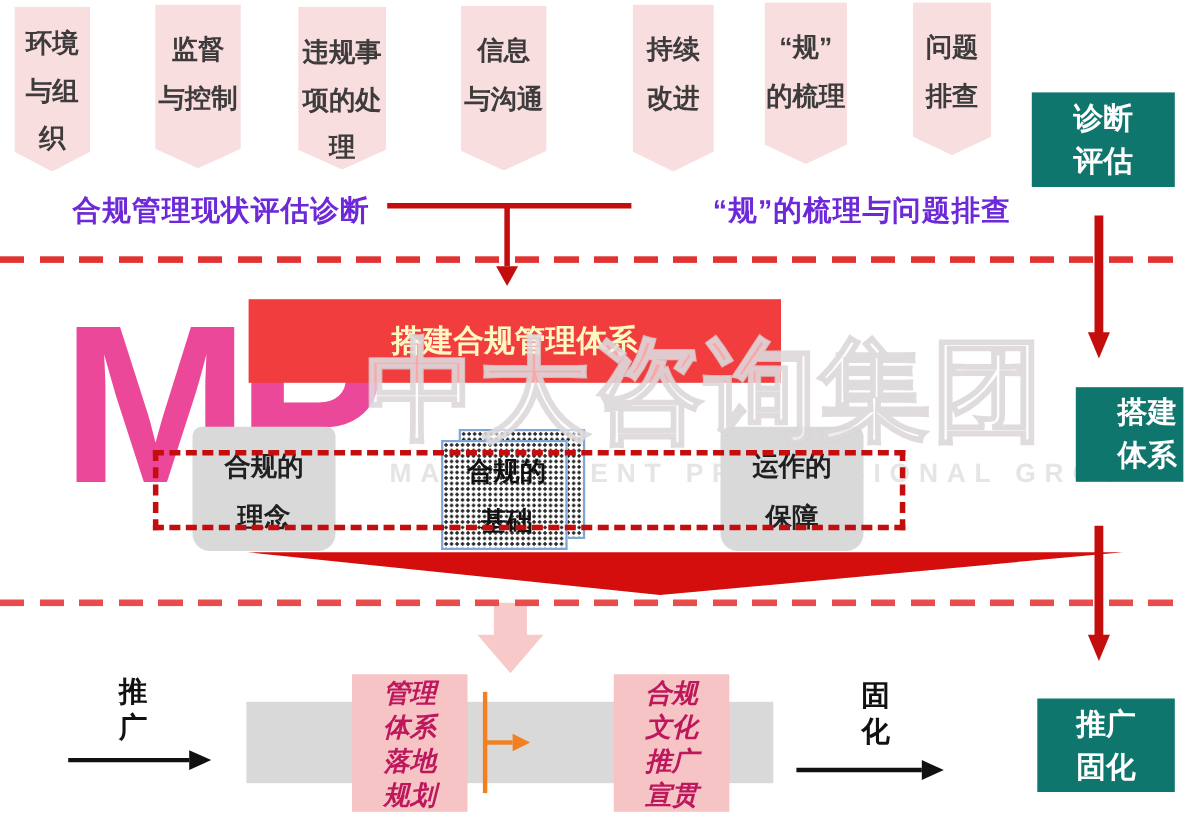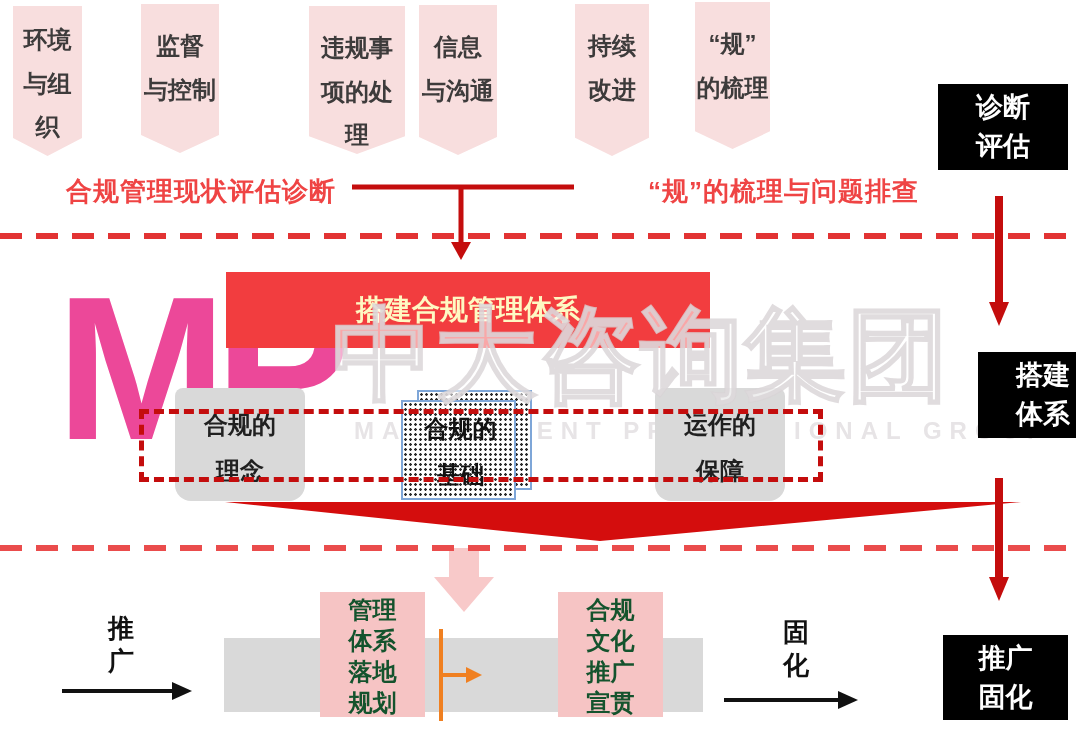--- a/index.html
+++ b/index.html
@@ -7,25 +7,25 @@
   .canvas { position:relative; width:1076px; height:750px; background:#fff; overflow:hidden; }
   .pre { white-space:pre-line; }
 
   
   .banner { position:absolute; background:#f8dede; color:#3d3b3b;
             font-size:24px; font-weight:700; text-align:center; line-height:1.82;
             padding-top:20px; z-index:3;
             clip-path: polygon(0 0, 100% 0, 100% 88%, 50% 100%, 0 88%); }
 
   
-  .sec-label { position:absolute; font-size:26px; font-weight:bold; color:#ef4444;
+  .sec-label { position:absolute; font-size:26px; font-weight:bold; color:#6d28d9;
                letter-spacing:1px; z-index:3; }
 
   
-  .stage-box { position:absolute; width:130px; height:86px; background:#000000;
+  .stage-box { position:absolute; width:130px; height:86px; background:#0f766e;
                color:#fff; font-size:27px; font-weight:bold; text-align:center;
                line-height:39px; padding-top:4px; z-index:3; }
 
   
   .build-box { position:absolute; left:226px; top:272px; width:484px; height:76px;
                background:#f23d3f; color:#fef9c3; font-size:28px; font-weight:600;
                display:flex; align-items:center; justify-content:center; z-index:3; }
 
   
   .dash-line { position:absolute; left:0; width:1076px; height:6px; z-index:2; }
@@ -50,23 +50,23 @@
   .doc-front { left:0; top:10px; }
   .doc-label { position:absolute; left:0; top:16px; width:119px; text-align:center;
                color:#111; font-size:24px; font-weight:bold; line-height:46px; }
 
   
   .overlay { position:absolute; left:0; top:0; pointer-events:none; }
 
   
   .flow-bar { position:absolute; left:224px; top:638px; width:479px; height:74px;
               background:#d9d9d9; z-index:1; }
-  .flow-step { position:absolute; top:592px; width:105px; height:125px; background:#f6c4c4;
-               color:#14532d; font-size:24px; font-weight:bold; text-align:center;
-               line-height:31px; padding-top:2px; z-index:3; }
+  .flow-step { position:absolute; top:613px; width:105px; height:125px; background:#f6c4c4;
+               color:#be185d; font-size:24px; font-weight:bold; text-align:center;
+               line-height:31px; padding-top:2px; z-index:3;font-style:italic; }
   .flow-word { position:absolute; font-size:26px; font-weight:bold; color:#111;
                text-align:center; line-height:33px; z-index:3; }
   .orange-divider { position:absolute; left:439px; top:629px; width:4px; height:92px;
                     background:#f08021; z-index:4; }
 
   
   .wm-mp { position:absolute; left:56px; top:268px; font-size:205px; font-weight:bold;
            color:#ec4899; letter-spacing:-12px; line-height:200px; z-index:0; }
   .wm-cn { position:absolute; left:332px; top:288px; font-size:102px; font-weight:bold;
            color:rgba(255,255,255,0.55); -webkit-text-stroke:2px rgba(216,211,214,0.8);
@@ -80,29 +80,31 @@
 <div class="canvas">
 
   <div class="wm-mp">MP</div>
   <div class="wm-en">MANAGEMENT PROFESSIONAL GROUP</div>
 
   <div class="banner pre" style="left:13px;top:6px;width:69px;height:150px;padding-top:12px;">环境
 与组
 织</div>
   <div class="banner pre" style="left:141px;top:4px;width:78px;height:149px;">监督
 与控制</div>
-  <div class="banner pre" style="left:271px;top:6px;width:96px;height:148px;padding-top:20px;margin-left:38px;">违规事
+  <div class="banner pre" style="left:271px;top:6px;width:80px;height:148px;padding-top:20px;">违规事
 项的处
 理</div>
   <div class="banner pre" style="left:399px;top:5px;width:78px;height:150px;margin-left:20px;">信息
 与沟通</div>
   <div class="banner pre" style="left:528px;top:4px;width:74px;height:152px;margin-left:47px;">持续
 改进</div>
   <div class="banner pre" style="left:695px;top:2px;width:75px;height:147px;">“规”
 的梳理</div>
+  <div class="banner pre" style="left:830px;top:2px;width:71px;height:139px;padding-top:20px;">问题
+排查</div>
 
   <div class="sec-label" style="left:66px;top:174px;">合规管理现状评估诊断</div>
   <div class="sec-label" style="left:648px;top:174px;">“规”的梳理与问题排查</div>
 
   <div class="stage-box pre" style="left:938px;top:84px;">诊断
 评估</div>
   <div class="stage-box pre" style="left:978px;top:352px;">搭建
 体系</div>
   <div class="stage-box pre" style="left:943px;top:635px;width:125px;height:85px;">推广
 固化</div>

